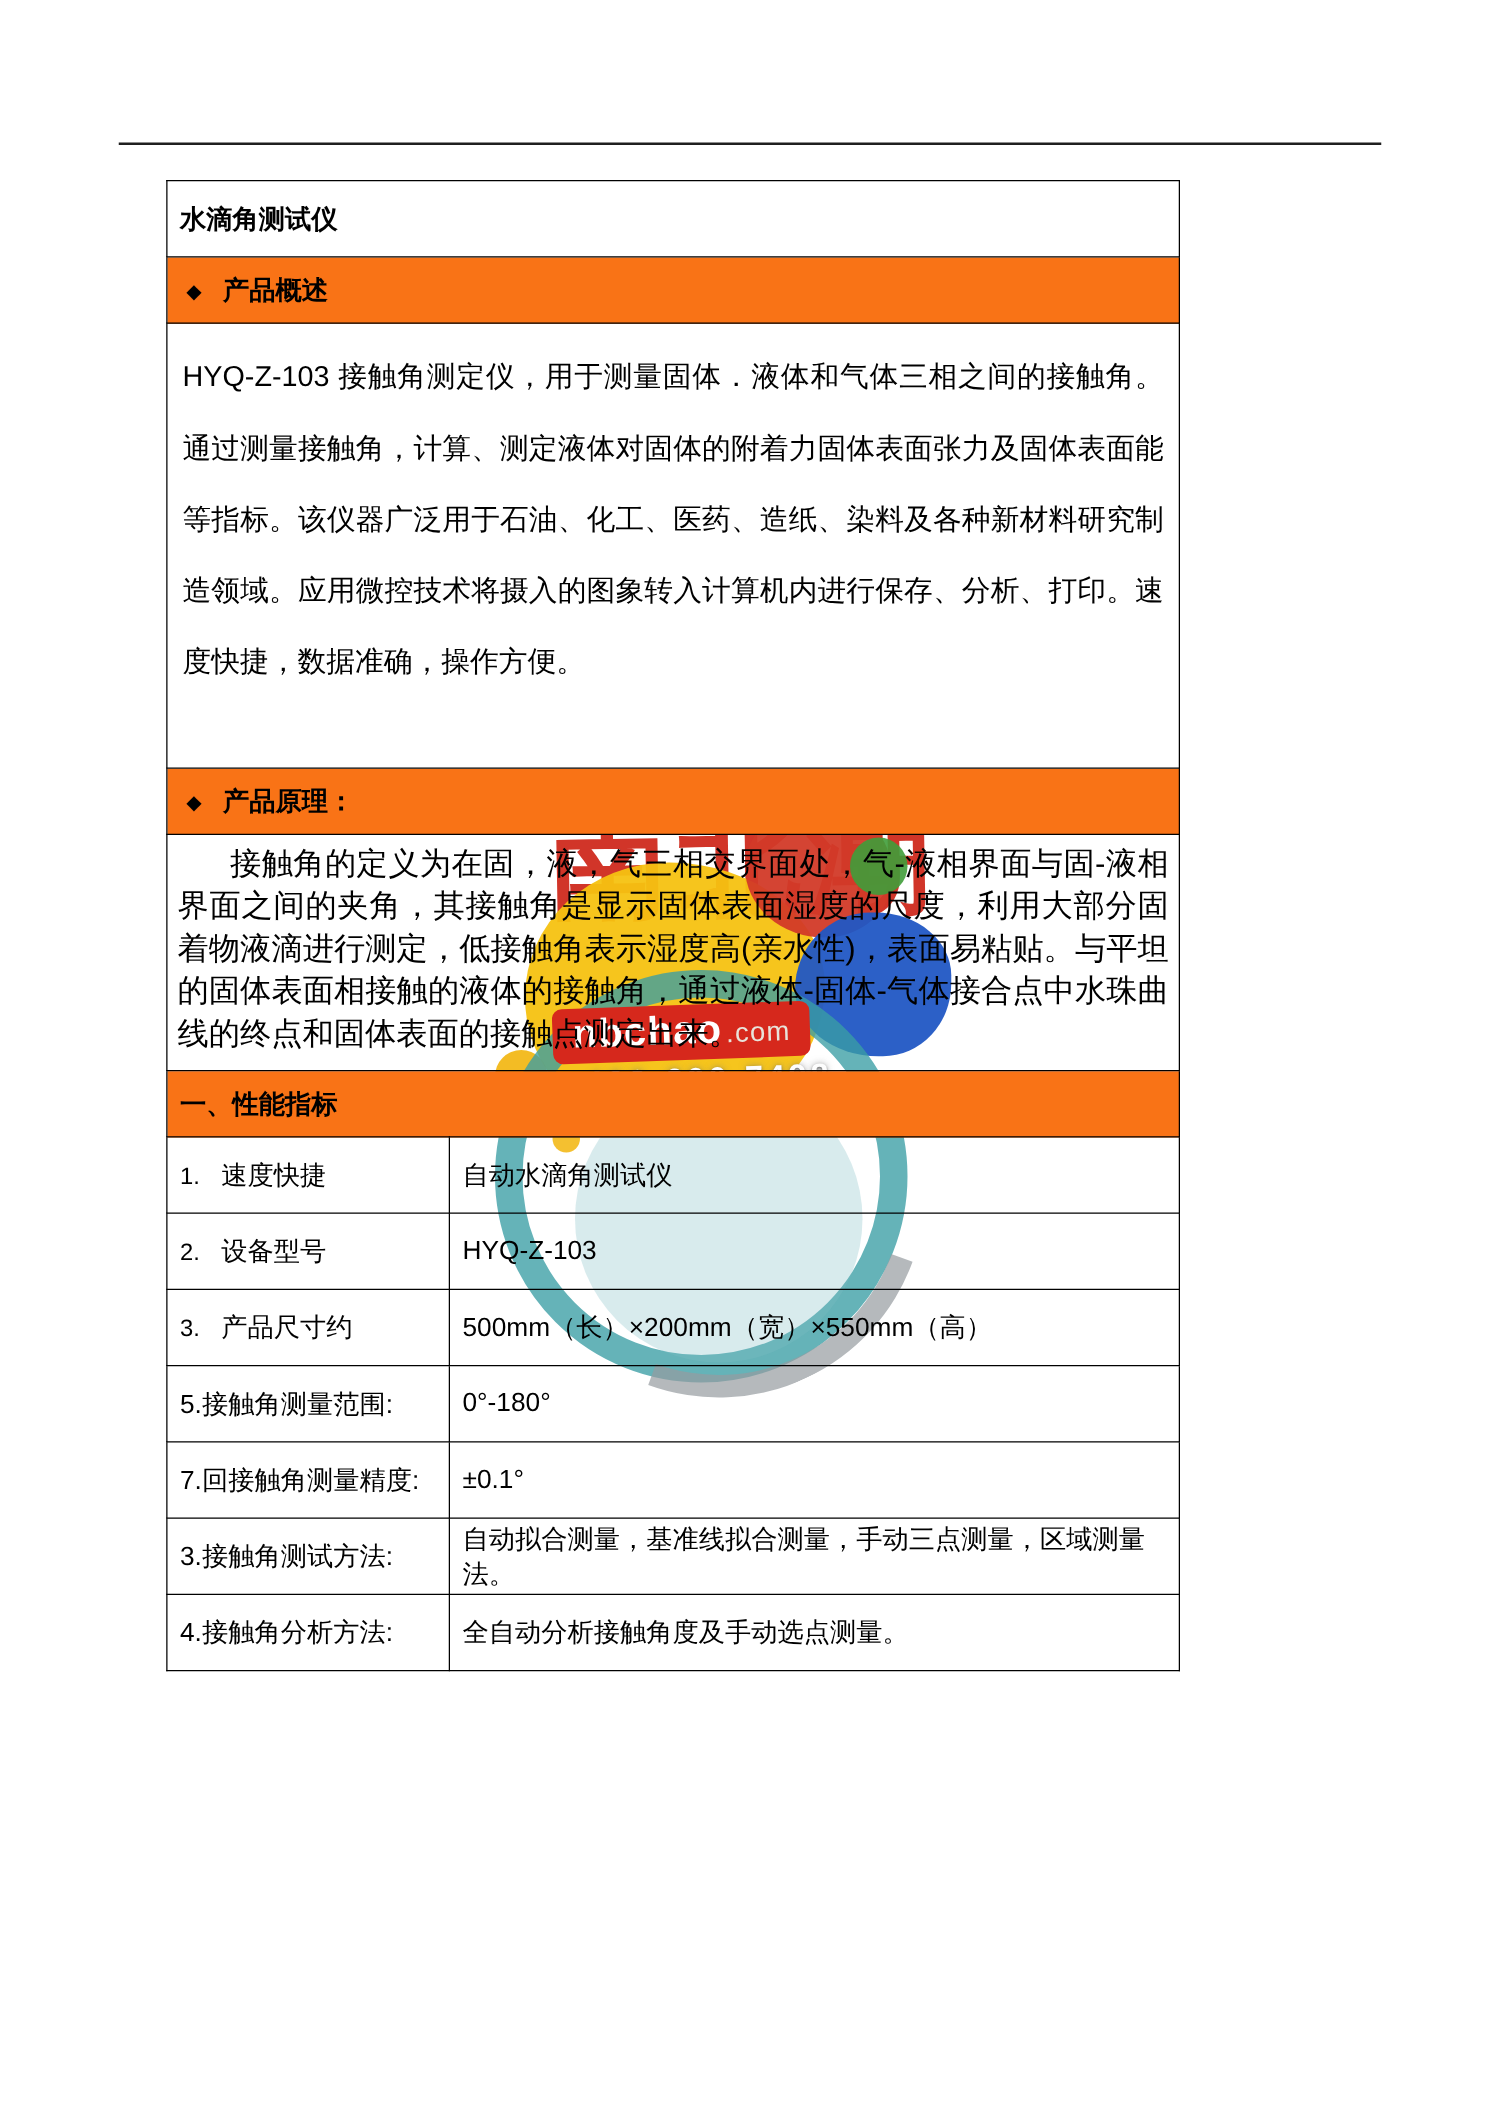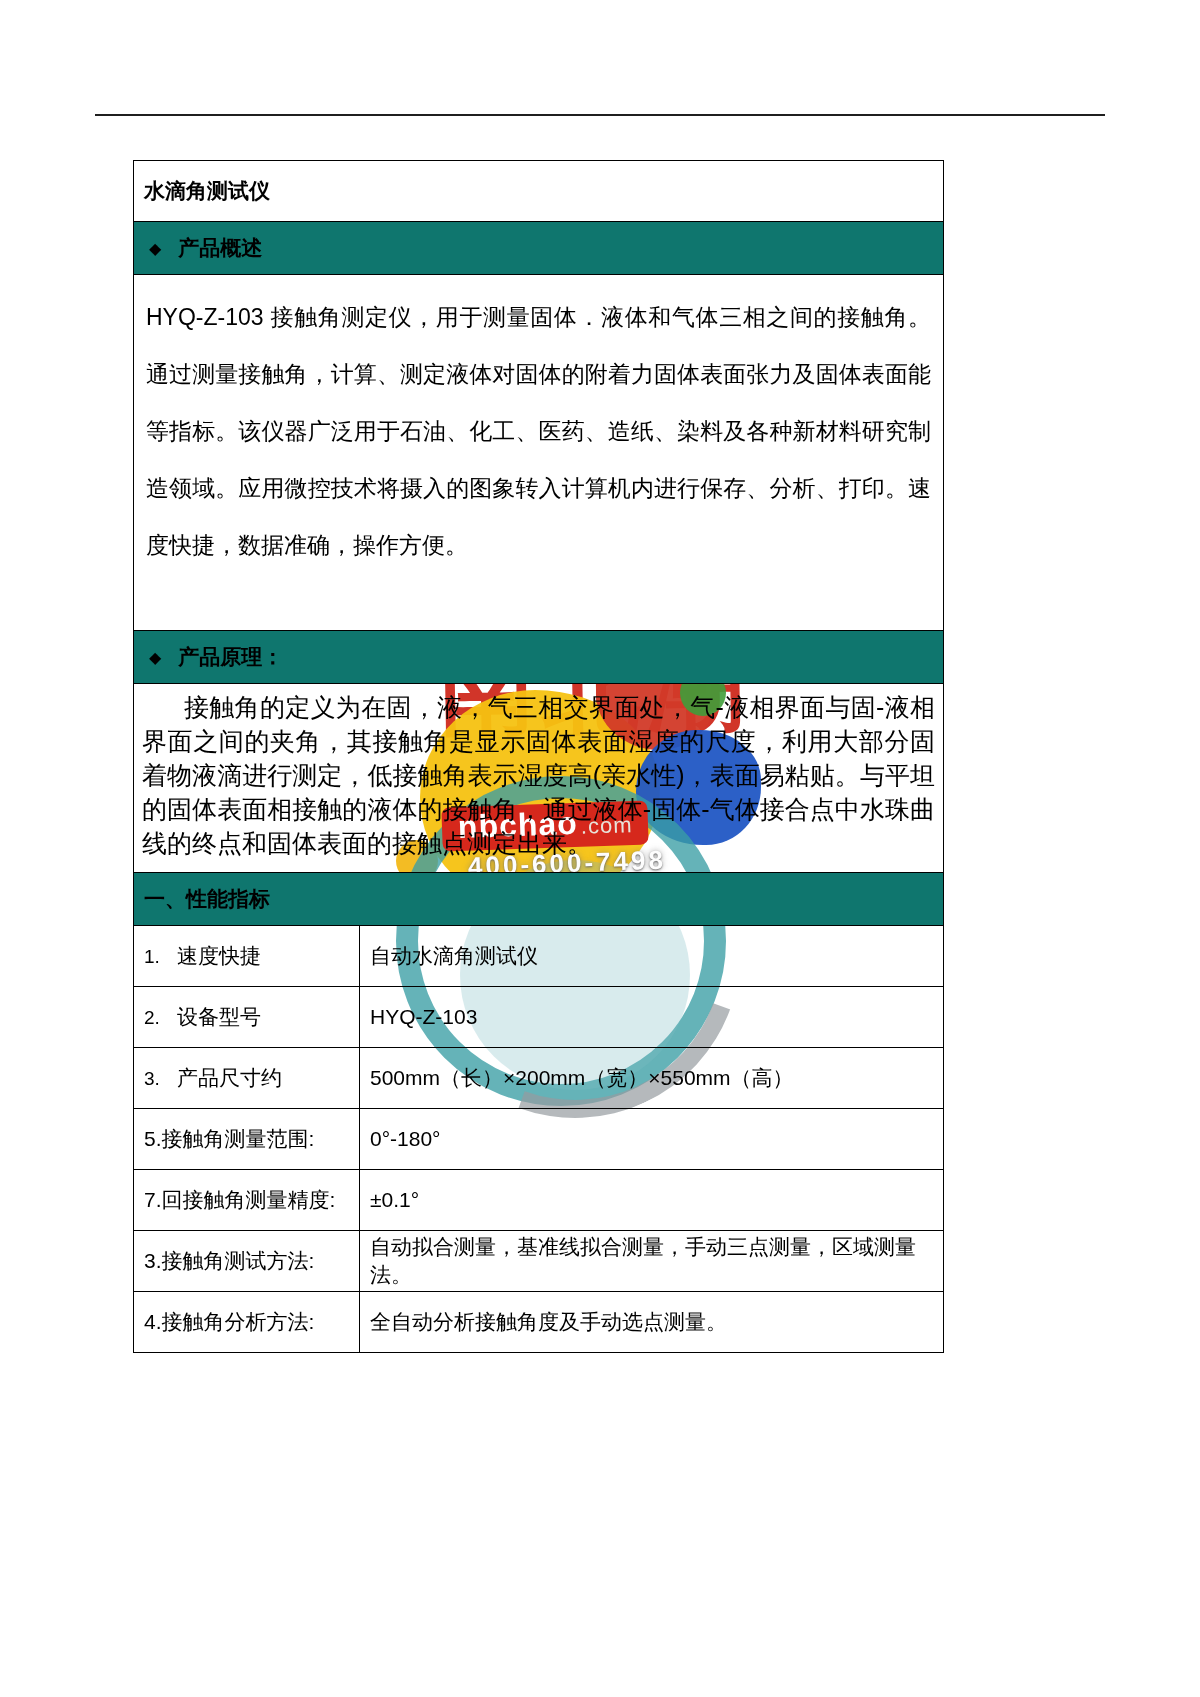--- a/index.html
+++ b/index.html
@@ -4,26 +4,26 @@
 <style>
   html,body{margin:0;padding:0;}
   body{
     width:1200px;height:1697px;position:relative;overflow:hidden;
     background:#ffffff;color:#000;
     font-family:"Liberation Sans","DejaVu Sans",sans-serif;
   }
   .top-rule{position:absolute;left:95px;top:114px;width:1010px;height:2px;background:#1f1f1f;}
 
   
-  .doc-wrap{position:absolute;left:105px;top:160px;width:811px;z-index:2;padding-left:28px;}
+  .doc-wrap{position:absolute;left:105px;top:144px;width:811px;z-index:2;padding-left:28px;}
   table.doc{border-collapse:collapse;width:100%;table-layout:fixed;}
   .doc td{border:1.5px solid #000;background:transparent;padding:0 10px;vertical-align:middle;}
   col.c1{width:226px;}
   .row-title td{height:60px;font-size:21px;font-weight:700;}
-  .row-blue td{height:52px;background:#0f766e;font-size:21px;font-weight:700;}
+  .row-blue td{height:52px;background:#f97316;font-size:21px;font-weight:700;}
   .bullet{display:inline-block;margin-right:17px;margin-left:5px;font-size:16px;vertical-align:1px;}
   .row-para td{font-size:23px;line-height:57px;text-align:justify;padding:14px 12px 56px;vertical-align:top;}
   .row-para2 td{font-size:25px;line-height:34px;text-align:justify;padding:6px 8px 12px;vertical-align:top;}
   .indent{text-indent:42px;}
   .row-spec td{height:60px;font-size:21px;}
   .spec-num{display:inline-block;width:33px;font-size:19px;}
   .row-perf td{height:60px;font-size:21px;}
 
   
   .watermark{position:absolute;left:380px;top:608px;width:430px;height:545px;z-index:1;pointer-events:none;}

